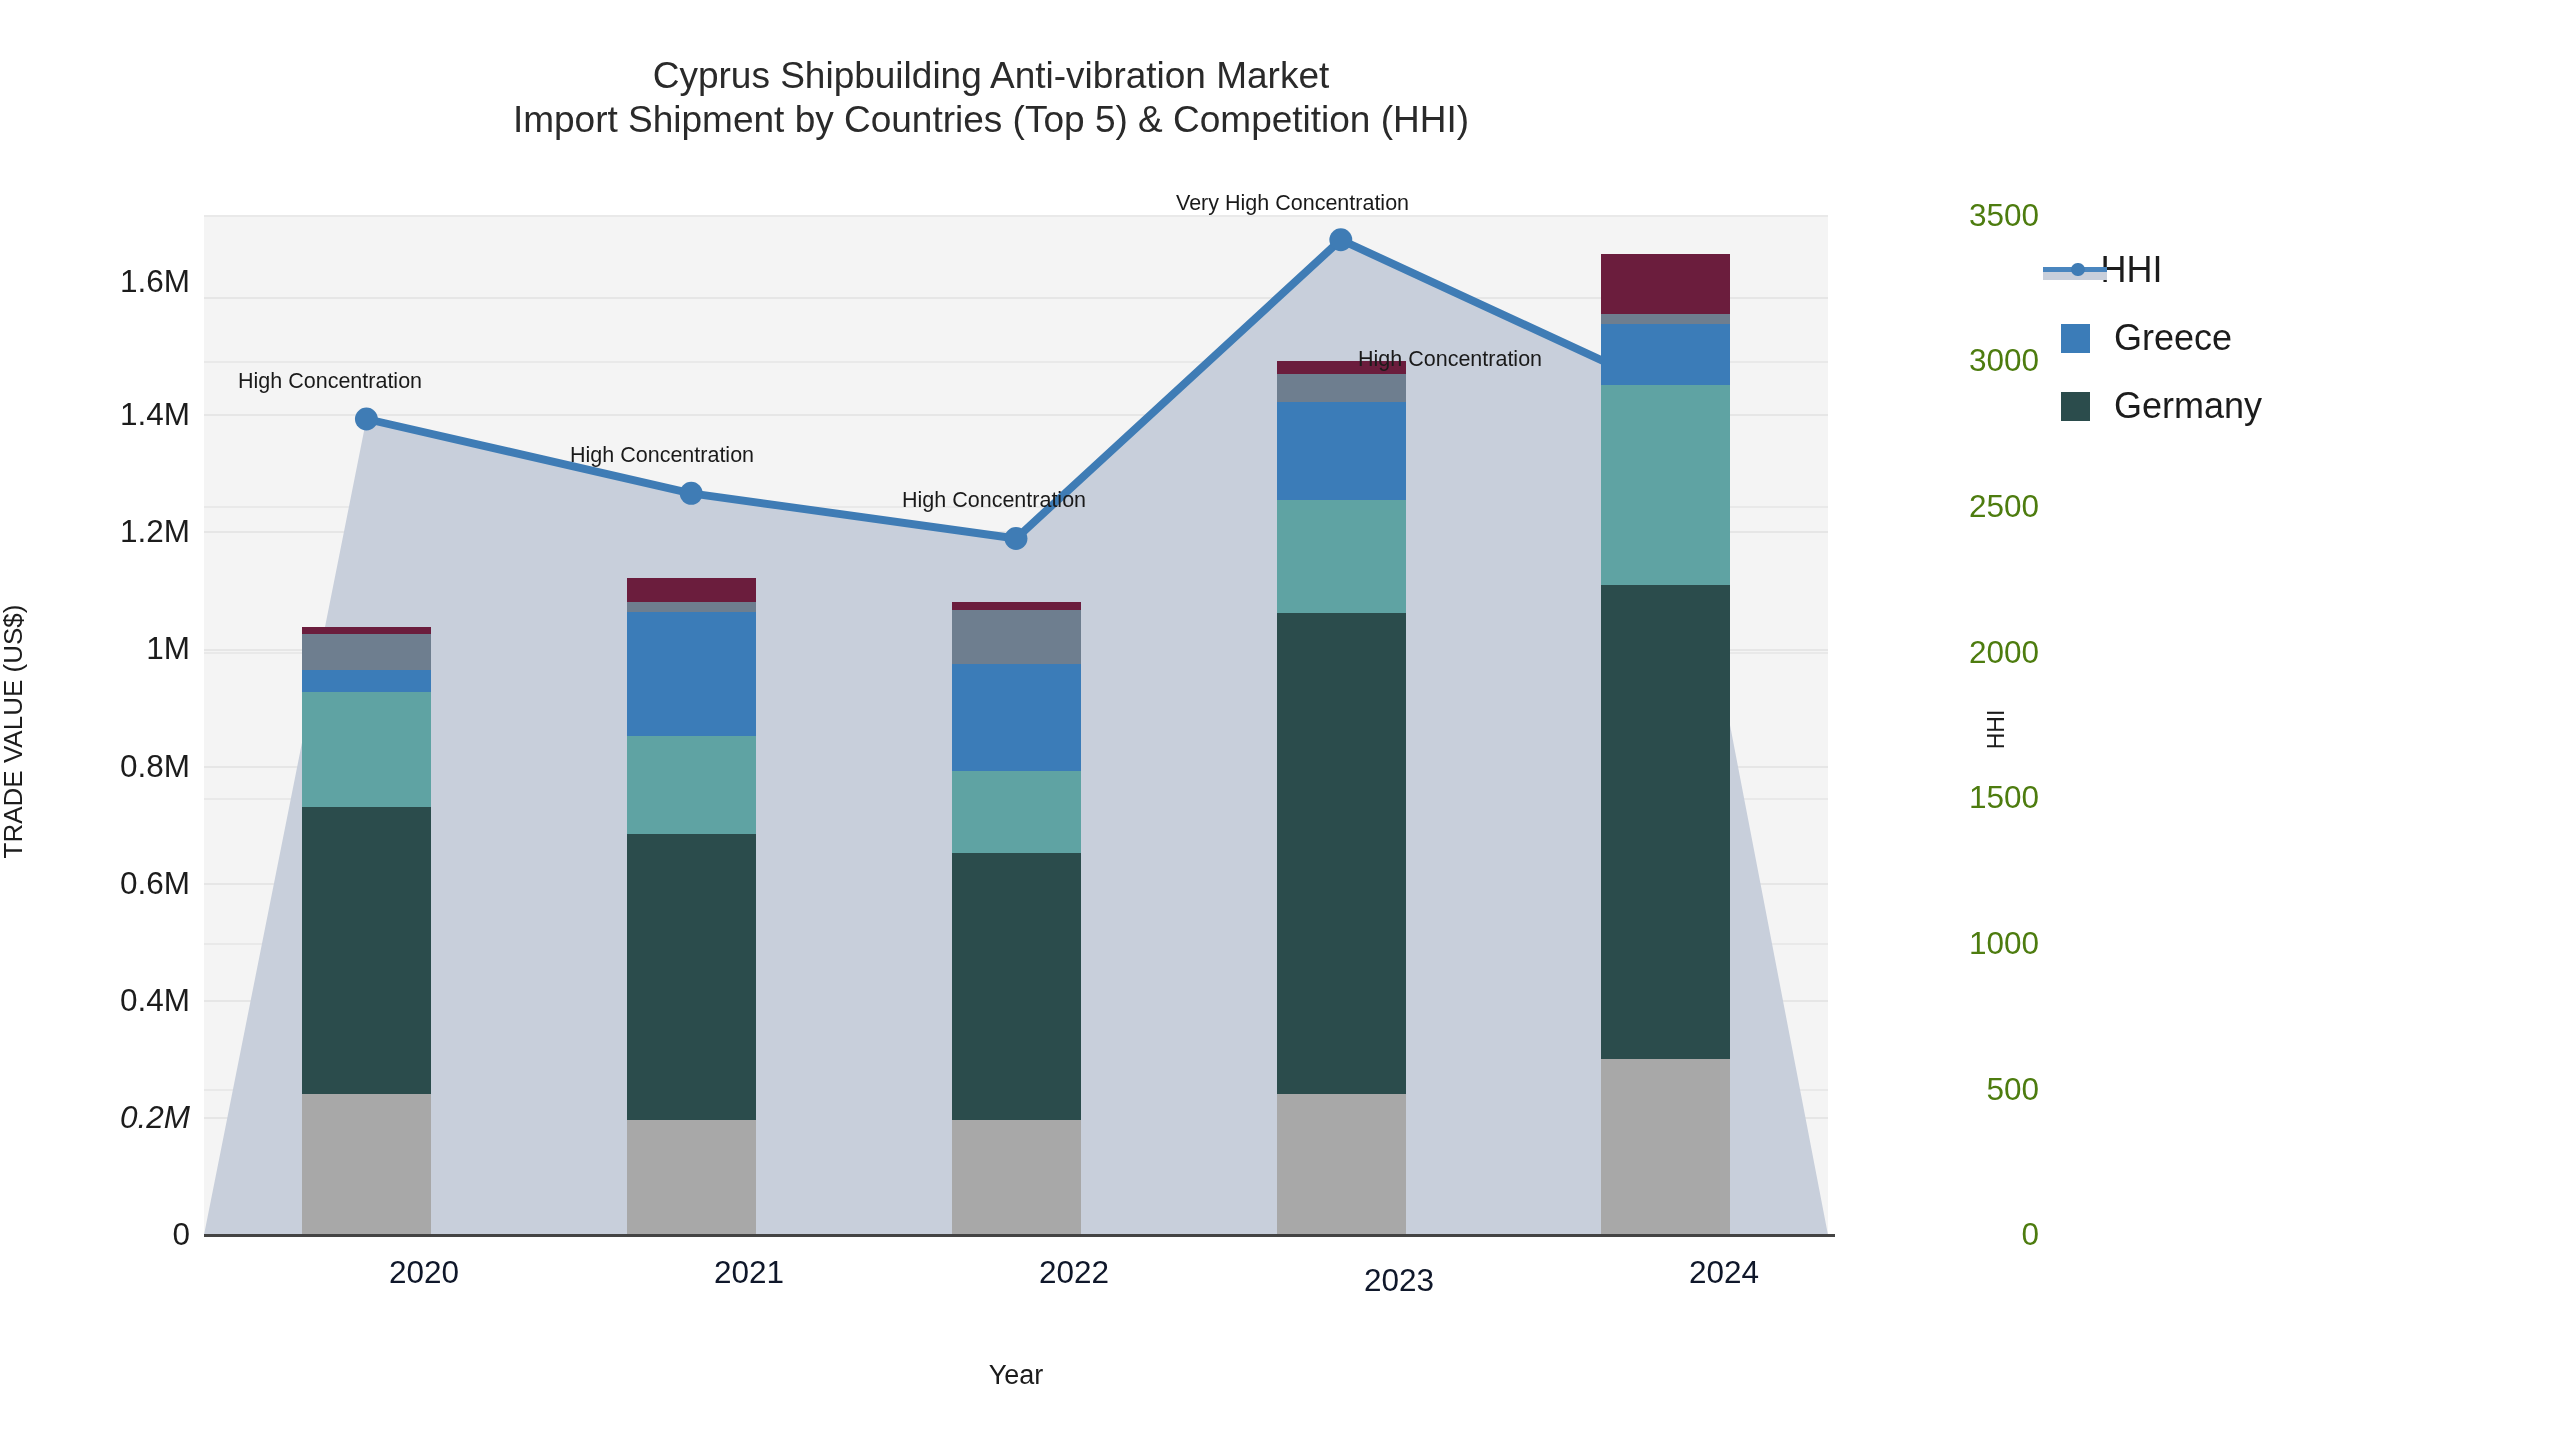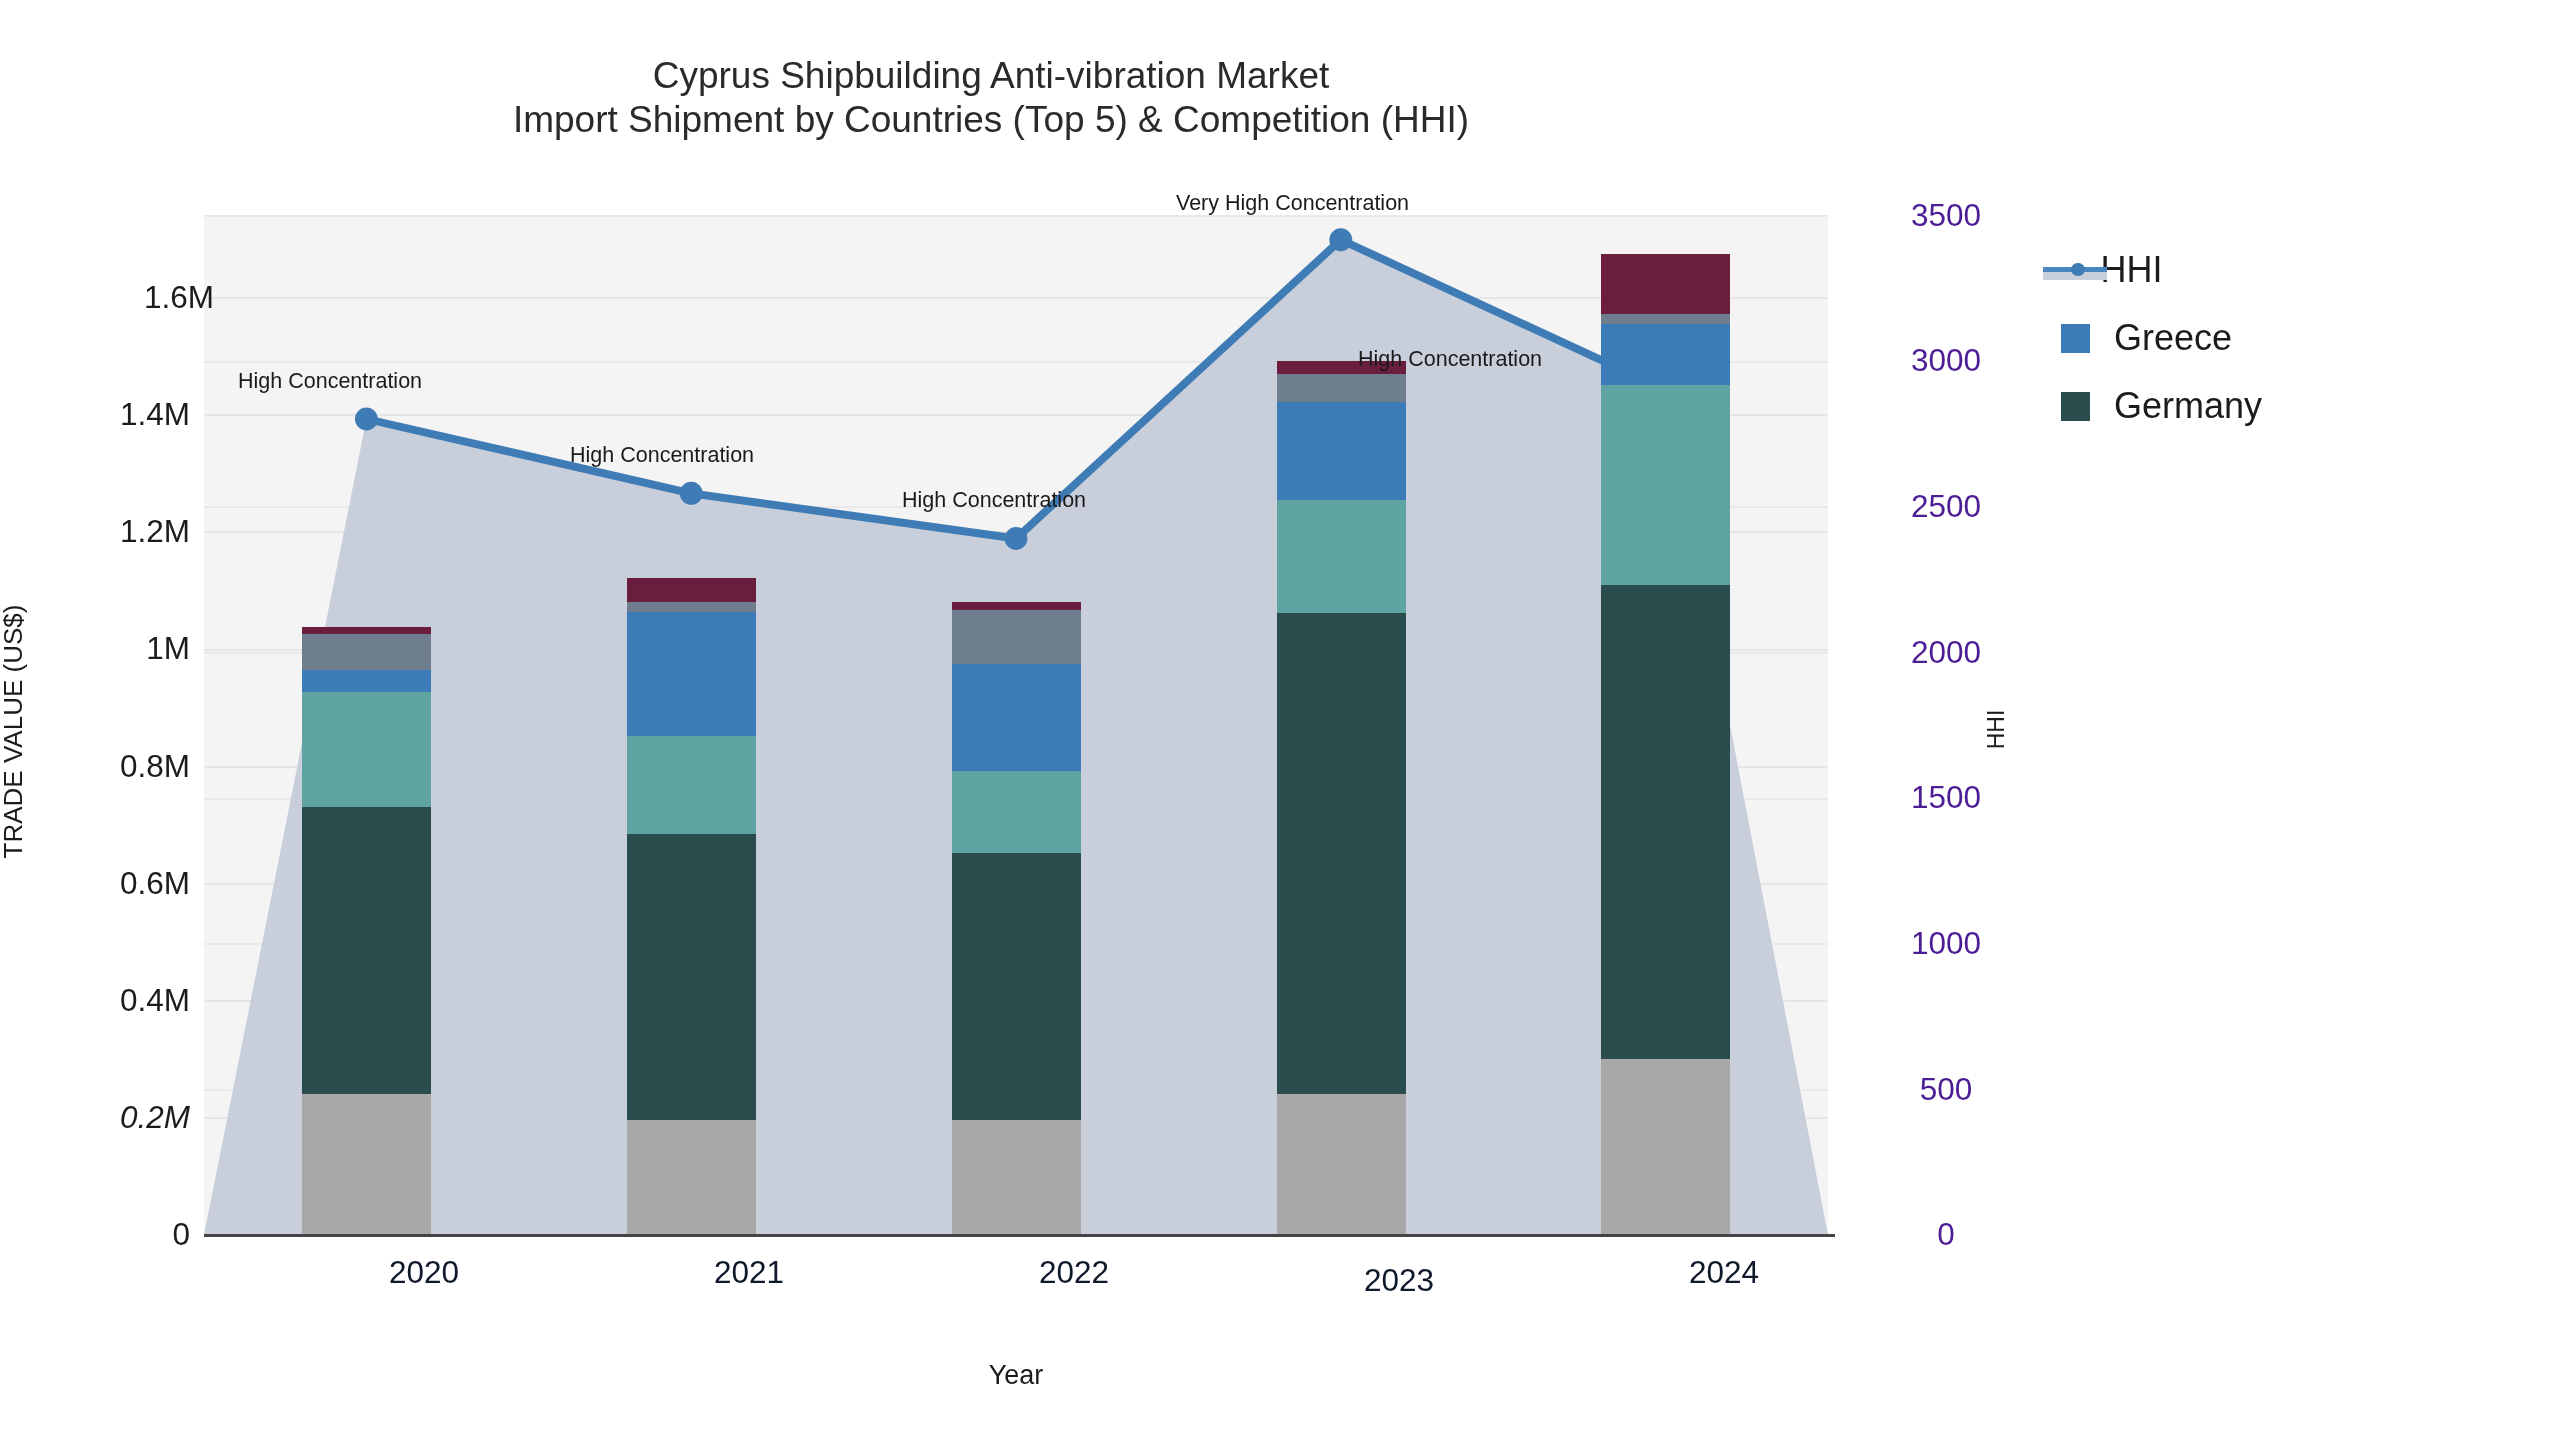--- a/index.html
+++ b/index.html
@@ -69,23 +69,23 @@
     position:absolute;
     left:0; width:190px;
     text-align:right;
     font-size:31.5px;
     color:#1c1c1c;
     transform:translateY(-50%);
   }
   .tick-right-wrap {
     position:absolute;
     left:1853px; width:186px;
-    text-align:center;
+    text-align:right;
     font-size:31.5px;
-    color:#4c1d95;
+    color:#4d7c0f;
     transform:translateY(-50%);
   }
   .xtick {
     position:absolute;
     top:1254px;
     width:186px;
     text-align:right;
     font-size:31.5px;
     color:#0f172a;
   }
@@ -245,21 +245,21 @@
 
 <div id="ticks-left">
     <div class="tick-left-wrap" style="top: 1234px;">0</div>
     <div class="tick-left-wrap" style="top: 1117px; font-style: italic;">0.2M</div>
     <div class="tick-left-wrap" style="top: 1000px;">0.4M</div>
     <div class="tick-left-wrap" style="top: 883px;">0.6M</div>
     <div class="tick-left-wrap" style="top: 766px;">0.8M</div>
     <div class="tick-left-wrap" style="top: 648px;">1M</div>
     <div class="tick-left-wrap" style="top: 531px;">1.2M</div>
     <div class="tick-left-wrap" style="top: 414px;">1.4M</div>
-    <div class="tick-left-wrap" style="top: 297px; margin-left: 24px;">1.6M</div>
+    <div class="tick-left-wrap" style="top: 281px;">1.6M</div>
   </div>
 <div id="ticks-right">
     <div class="tick-right-wrap" style="top: 1234px;">0</div>
     <div class="tick-right-wrap" style="top: 1089px;">500</div>
     <div class="tick-right-wrap" style="top: 943px;">1000</div>
     <div class="tick-right-wrap" style="top: 797px;">1500</div>
     <div class="tick-right-wrap" style="top: 652px;">2000</div>
     <div class="tick-right-wrap" style="top: 506px;">2500</div>
     <div class="tick-right-wrap" style="top: 360px;">3000</div>
     <div class="tick-right-wrap" style="top: 215px;">3500</div>

